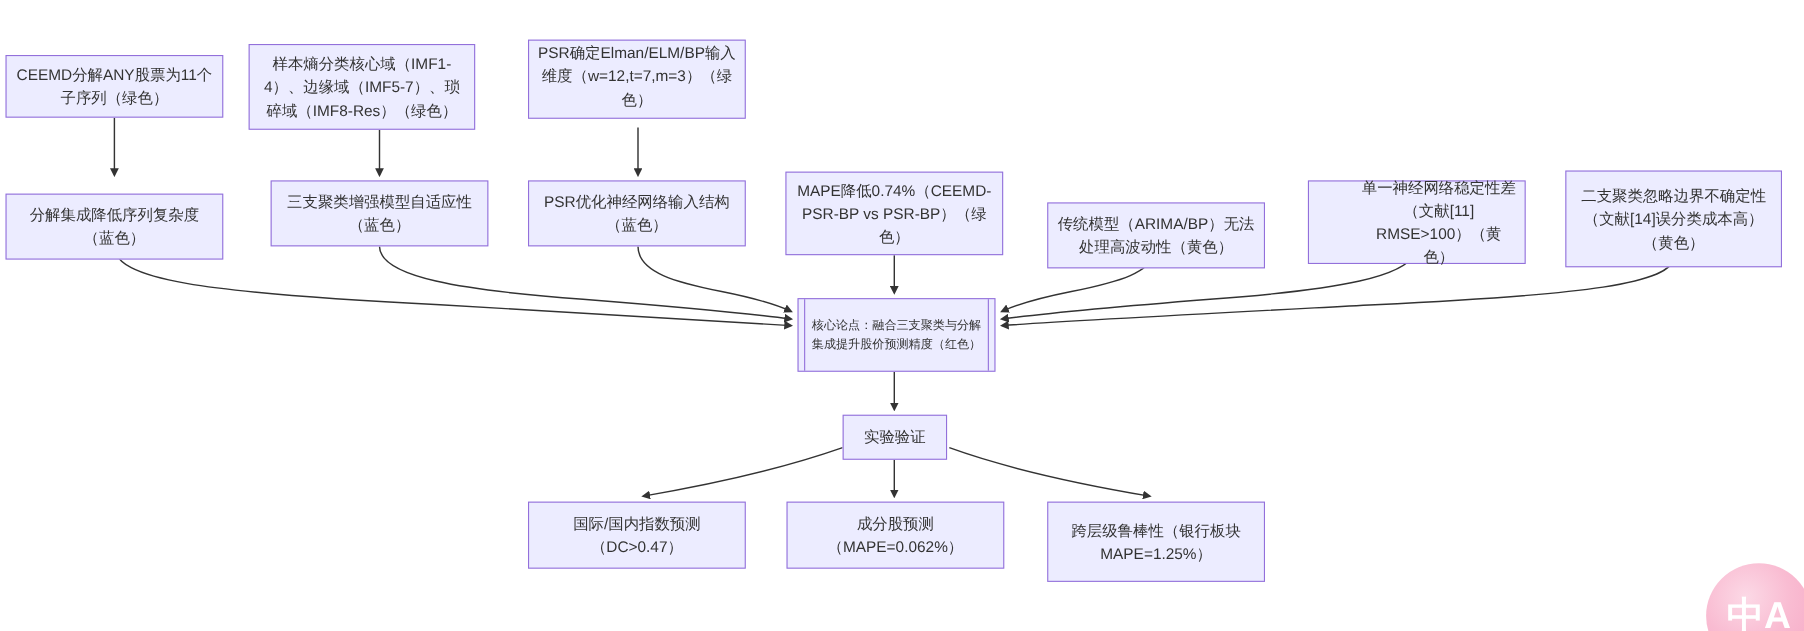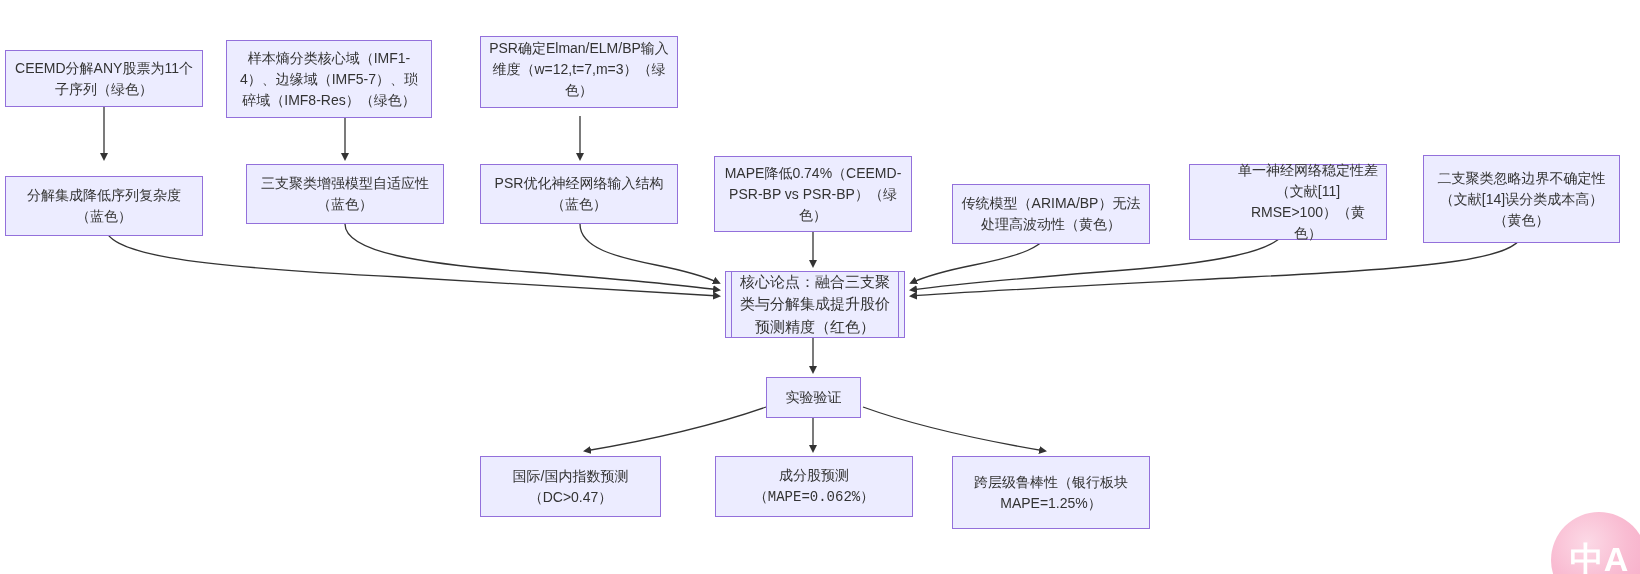--- a/index.html
+++ b/index.html
@@ -24,21 +24,21 @@
     border:1px solid #9370DB;
     color:#333333;
     display:flex;align-items:center;justify-content:center;
     text-align:center;
     font-size:14px;
     line-height:1.5;
     padding:6px 8px;
     word-break:break-word;
   }
   .node .lbl{display:block;width:100%;}
-  .subroutine{padding:4px 12px;font-size:15px;}
+  .subroutine{padding:4px 12px;font-size:11px;}
   .subroutine::before,.subroutine::after{
     content:"";
     position:absolute;top:0;bottom:0;width:1px;
     background:#9370DB;
   }
   .subroutine::before{left:5px;}
   .subroutine::after{right:5px;}
   .badge{
     position:absolute;
     left:1551px;top:512px;
@@ -113,24 +113,24 @@
   </div>
 
   <div class="node subroutine" style="left:725px;top:271px;width:180px;height:67px;">
     <span class="lbl">核心论点：融合三支聚类与分解集成提升股价预测精度（红色）</span>
   </div>
 
   <div class="node" style="left:766px;top:377px;width:95px;height:41px;justify-content:center;">
     <span class="lbl">实验验证</span>
   </div>
 
-  <div class="node" style="left:480px;top:456px;width:181px;height:61px;">
+  <div class="node" style="left:480px;top:456px;width:198px;height:61px;">
     <span class="lbl">国际/国内指数预测（DC&gt;0.47）</span>
   </div>
-  <div class="node" style="left:715px;top:456px;width:198px;height:61px;font-family:Liberation Mono, monospace;">
+  <div class="node" style="left:715px;top:456px;width:198px;height:61px;">
     <span class="lbl">成分股预测（MAPE=0.062%）</span>
   </div>
   <div class="node" style="left:952px;top:456px;width:198px;height:73px;">
     <span class="lbl">跨层级鲁棒性（银行板块MAPE=1.25%）</span>
   </div>
 
   <div class="badge">
     <span>中A</span>
   </div>
 

